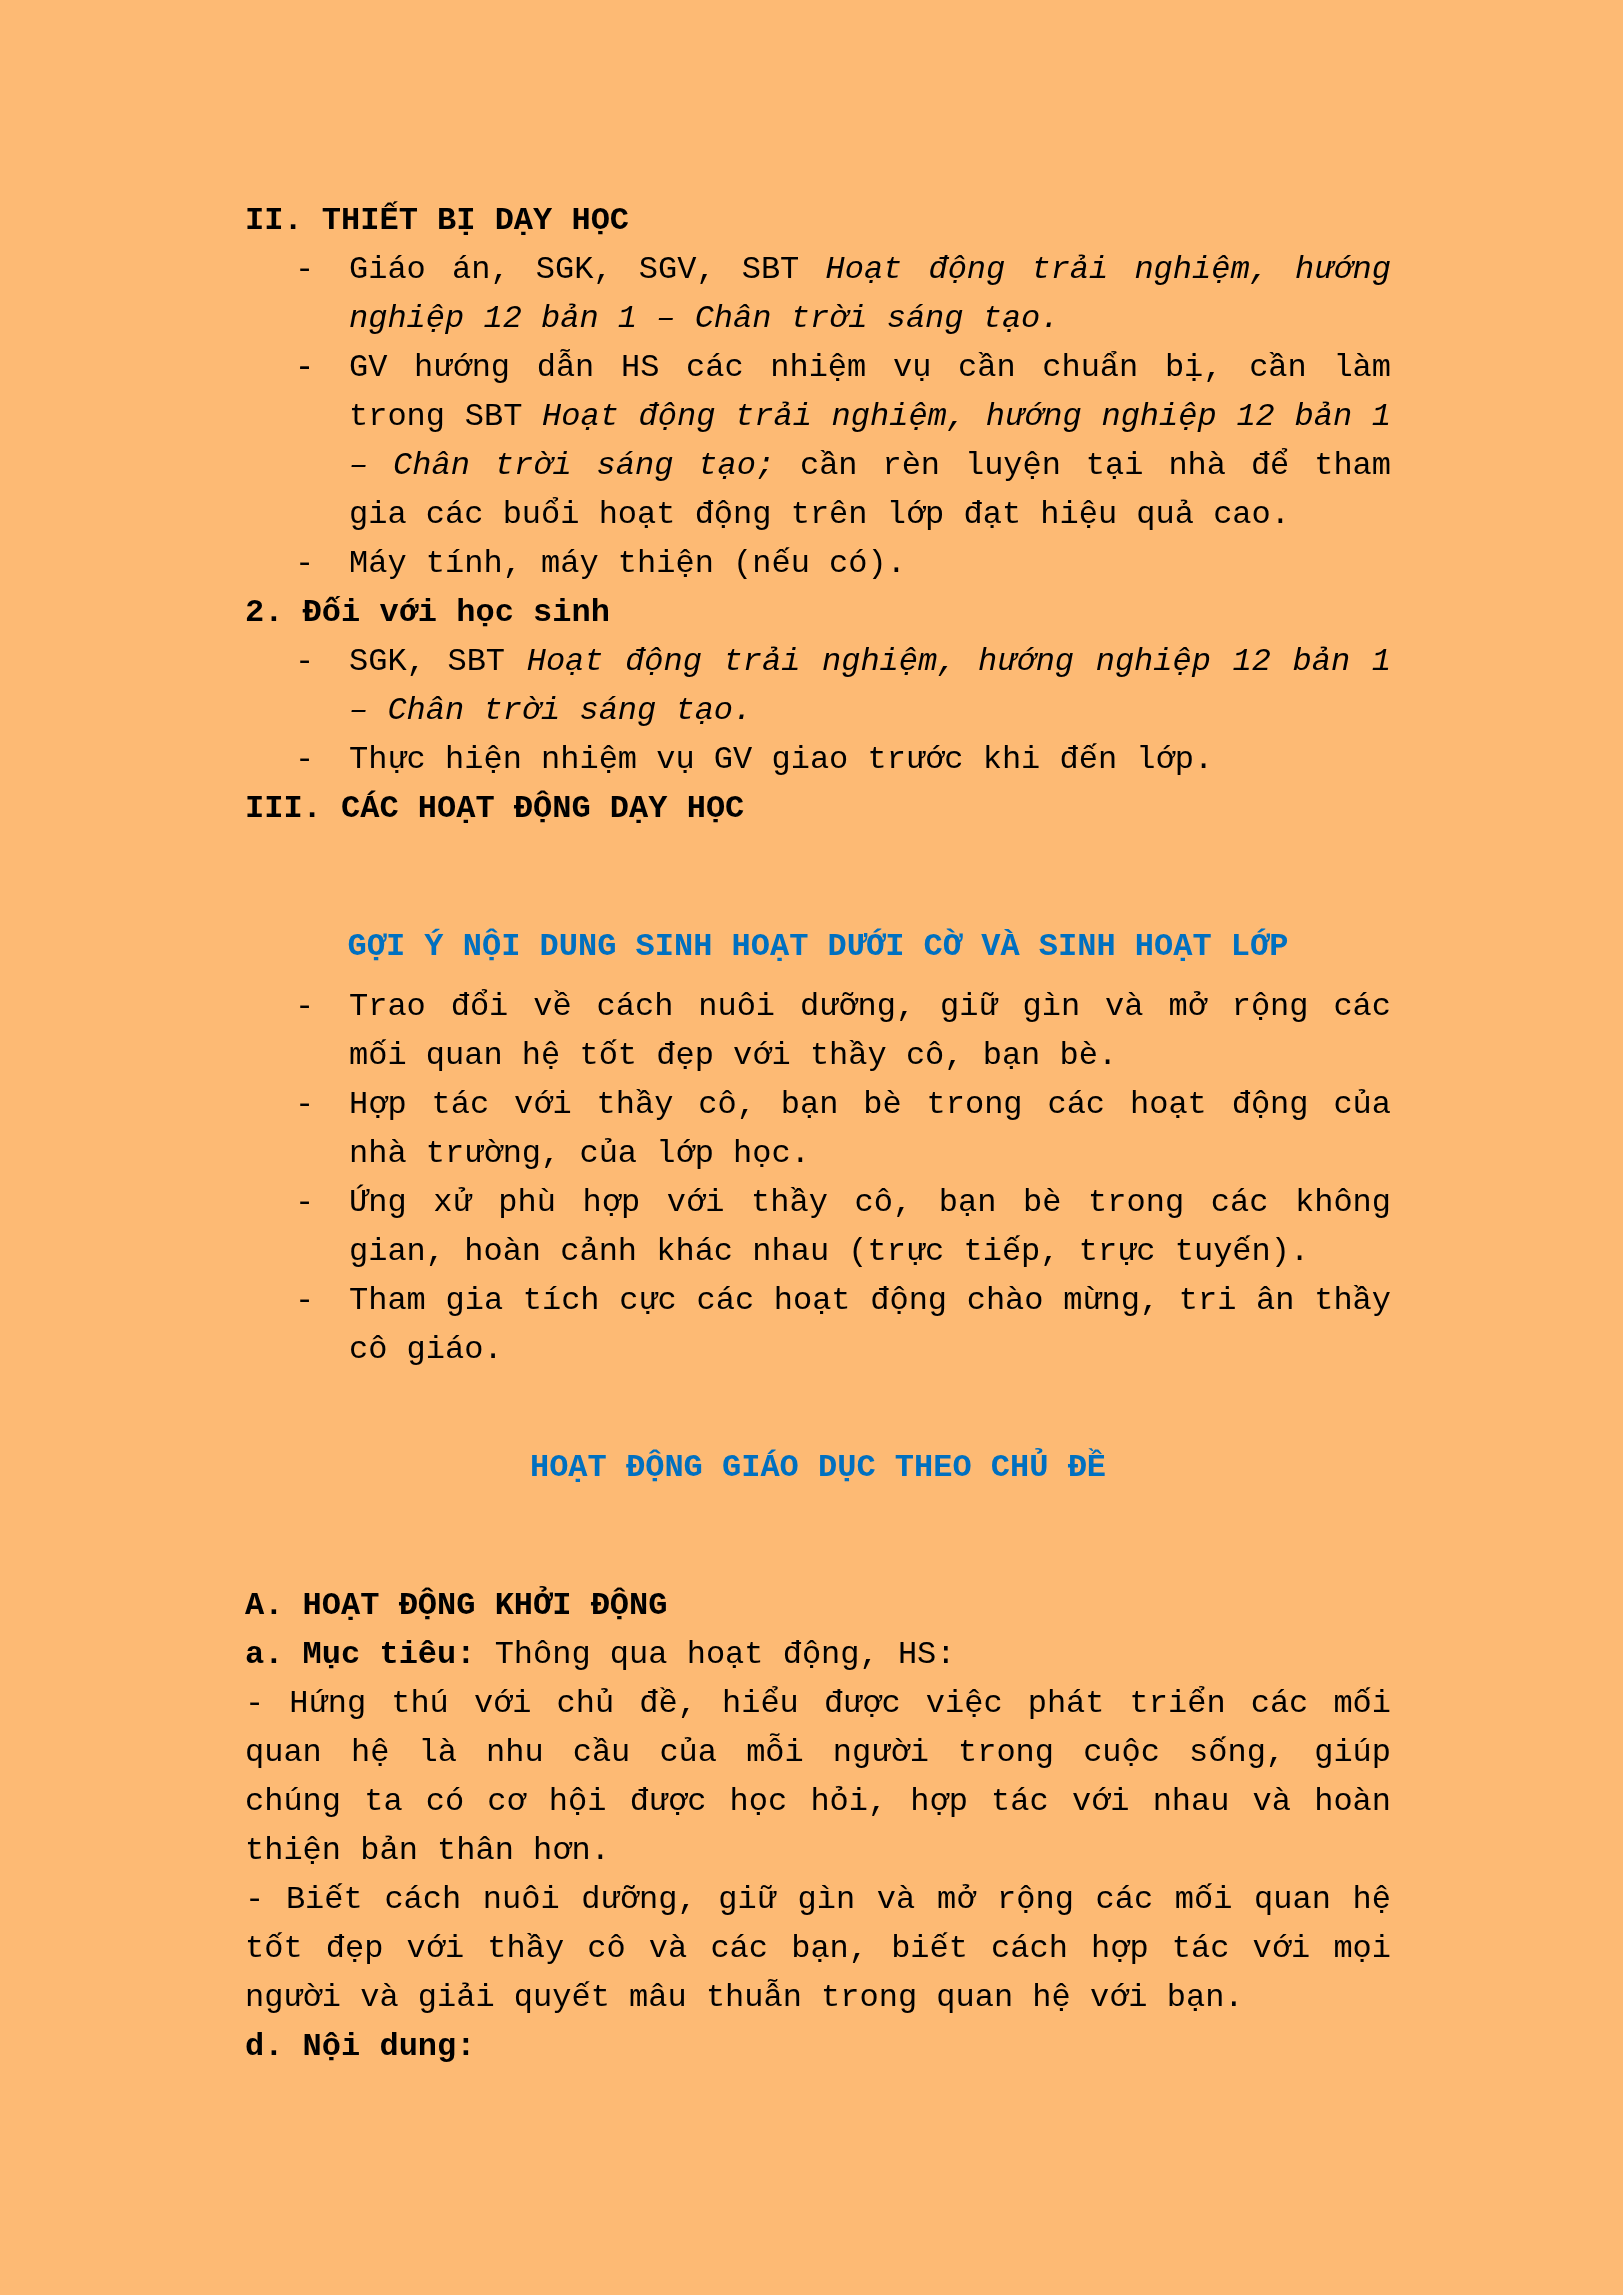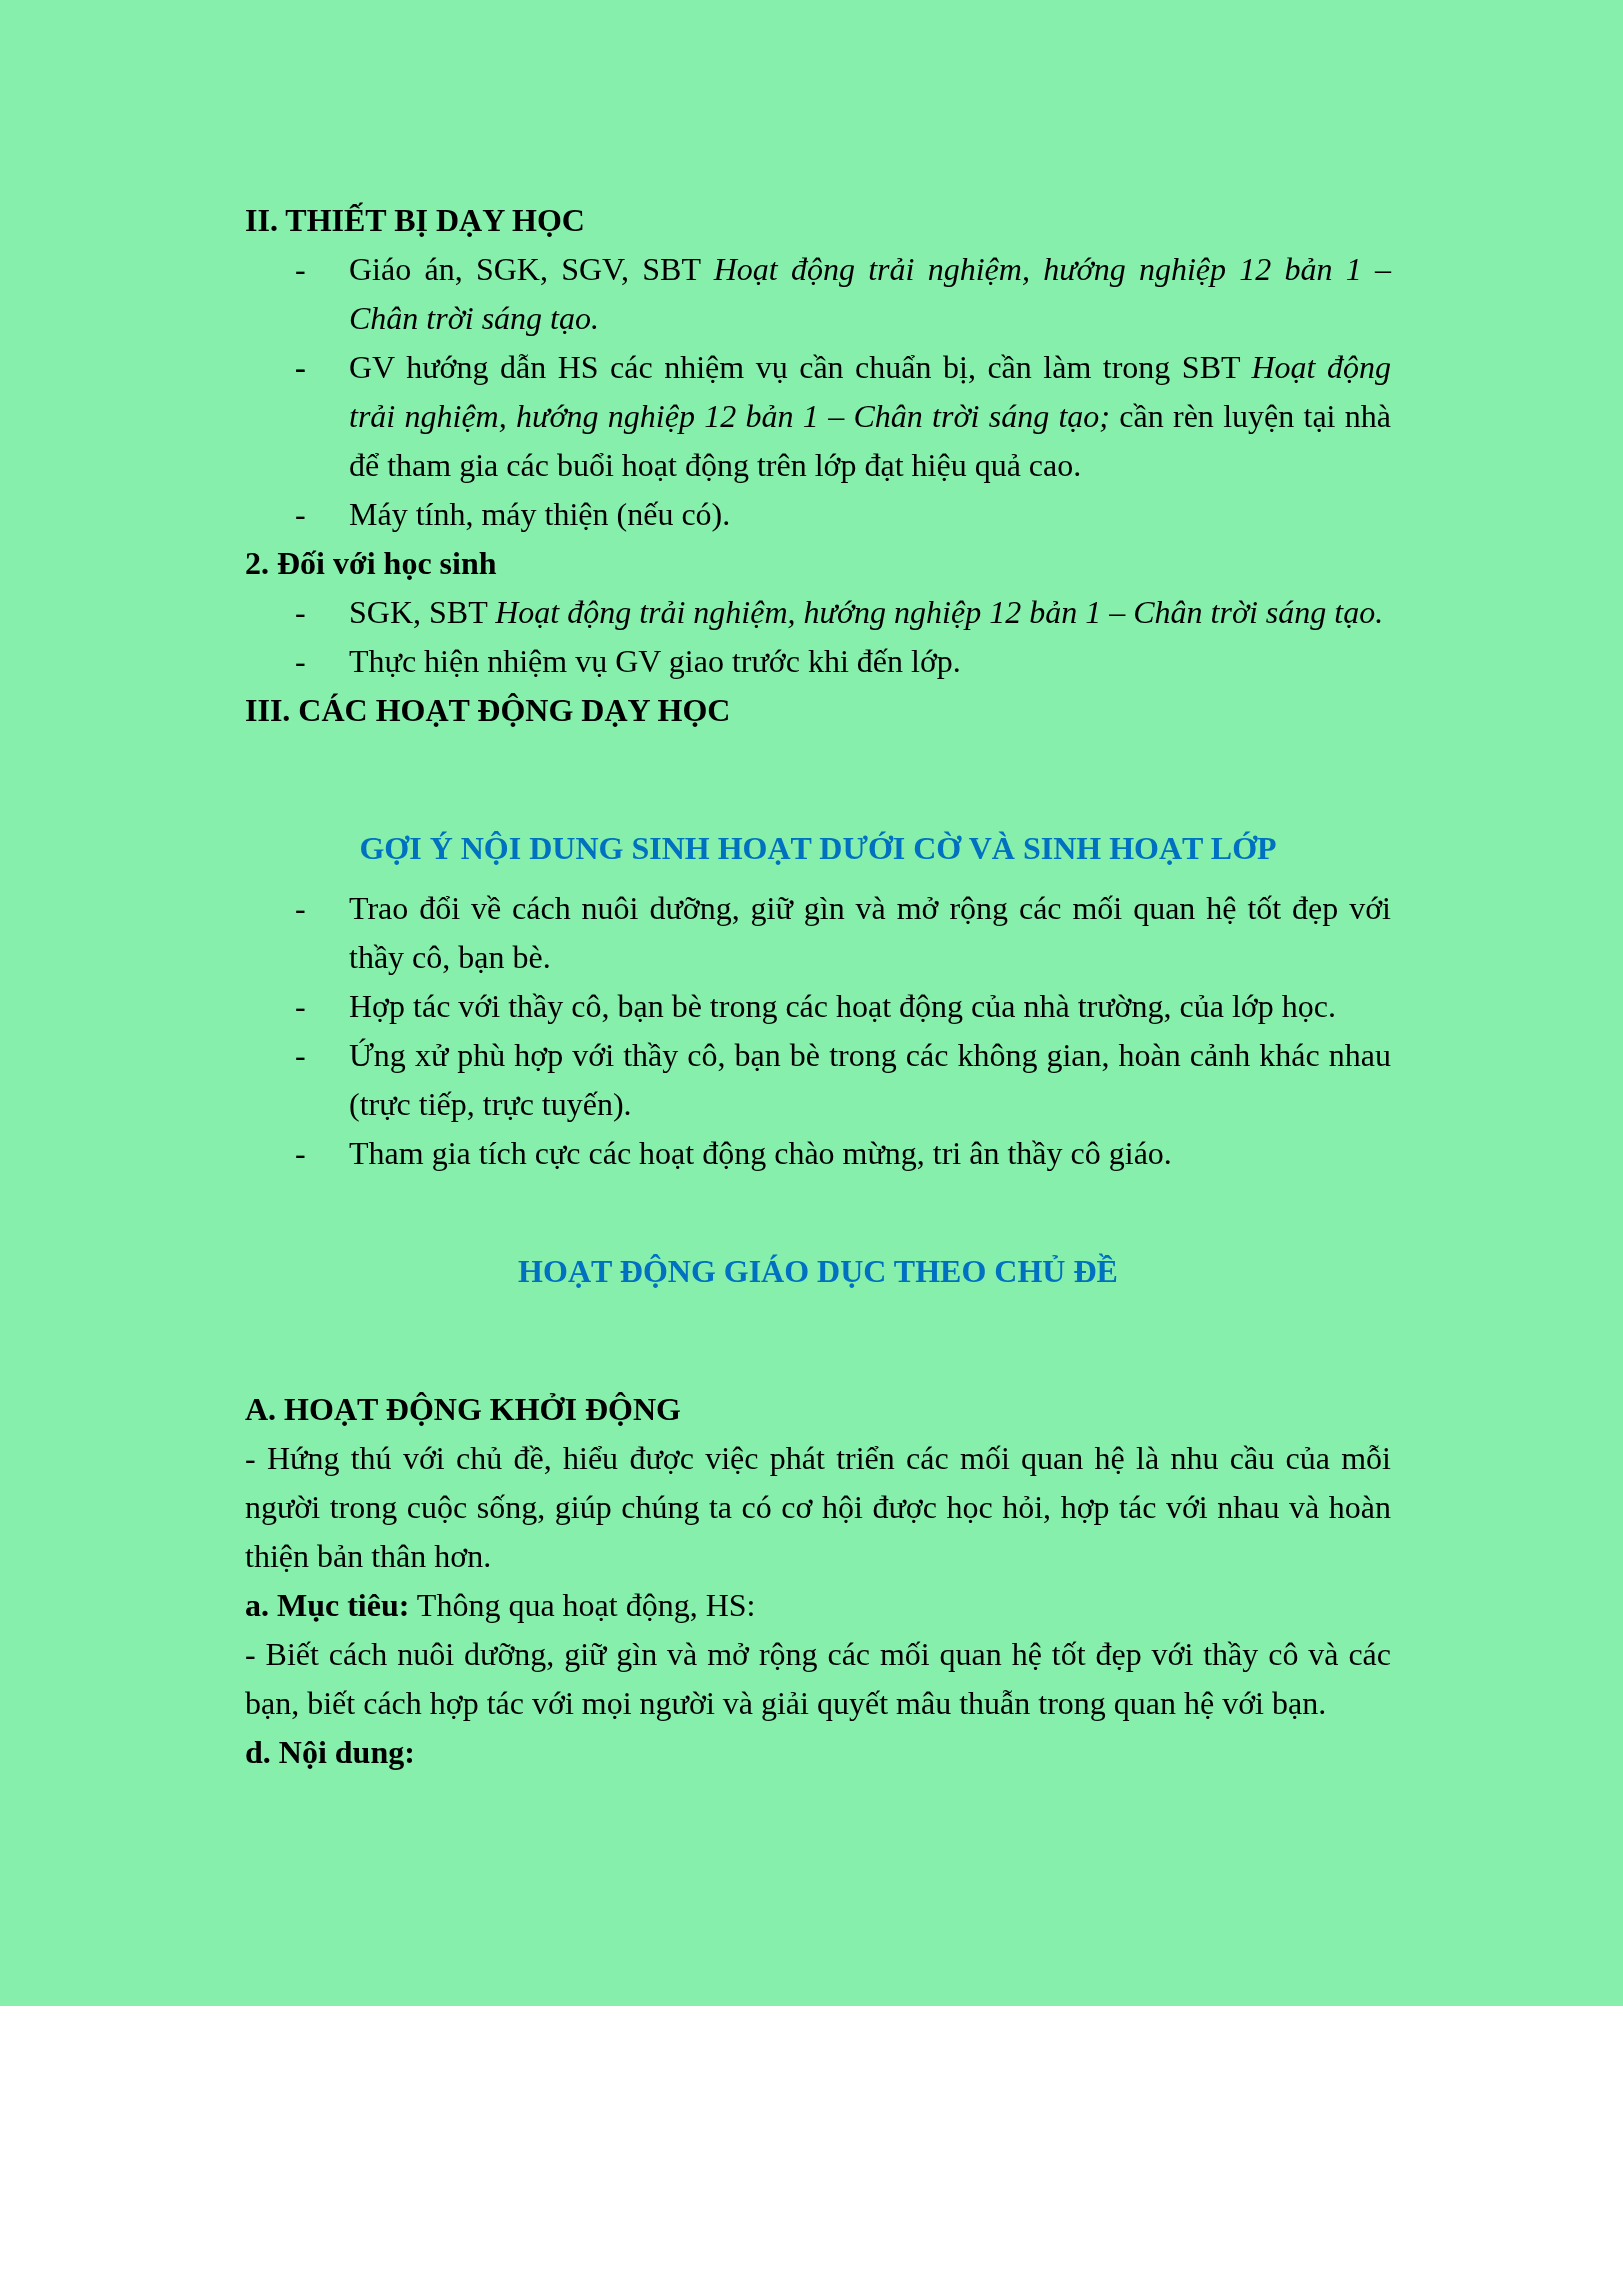--- a/index.html
+++ b/index.html
@@ -3,26 +3,26 @@
 <meta charset="utf-8">
 <style>
   html, body {
     margin: 0;
     padding: 0;
     background: #ffffff;
   }
   .page {
     position: relative;
     width: 1623px;
-    height: 2006px;
+    height: 2295px;
     box-sizing: border-box;
     padding: 196px 232px 157px 245px;
-    background: #86efac;
+    background: #fdba74;
     color: #000000;
-    font-family: Liberation Serif, serif;
+    font-family: Liberation Mono, monospace;
     font-size: 32px;
     line-height: 49px;
   }
   .b { font-weight: bold; }
   .i { font-style: italic; }
   .para { text-align: justify; }
   .li {
     position: relative;
     padding-left: 104px;
     text-align: justify;
@@ -101,24 +101,24 @@
 
   <div class="li">
     <span class="marker">-</span>
     <span>Tham gia tích cực các hoạt động chào mừng, tri ân thầy cô giáo.</span>
   </div>
 
   <div class="center-blue gap-top-lg">HOẠT ĐỘNG GIÁO DỤC THEO CHỦ ĐỀ</div>
 
   <div class="b gap-top">A. HOẠT ĐỘNG KHỞI ĐỘNG</div>
 
-  <div class="para">- Hứng thú với chủ đề, hiểu được việc phát triển các mối quan hệ là nhu cầu của mỗi người trong cuộc sống, giúp chúng ta có cơ hội được học hỏi, hợp tác với nhau và hoàn thiện bản thân hơn.</div>
-
   <div class="para">
     <span class="b">a. Mục tiêu:</span><span> Thông qua hoạt động, HS:</span>
   </div>
+
+  <div class="para">- Hứng thú với chủ đề, hiểu được việc phát triển các mối quan hệ là nhu cầu của mỗi người trong cuộc sống, giúp chúng ta có cơ hội được học hỏi, hợp tác với nhau và hoàn thiện bản thân hơn.</div>
 
   <div class="para">- Biết cách nuôi dưỡng, giữ gìn và mở rộng các mối quan hệ tốt đẹp với thầy cô và các bạn, biết cách hợp tác với mọi người và giải quyết mâu thuẫn trong quan hệ với bạn.</div>
 
   <div class="b">d. Nội dung:</div>
 
 </div>
 
 
 </body></html>

